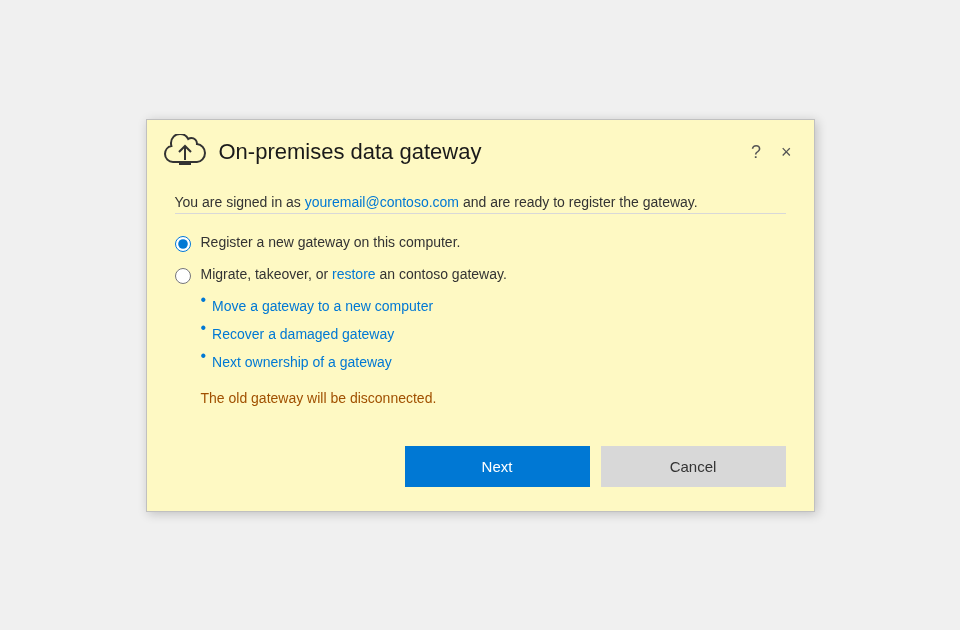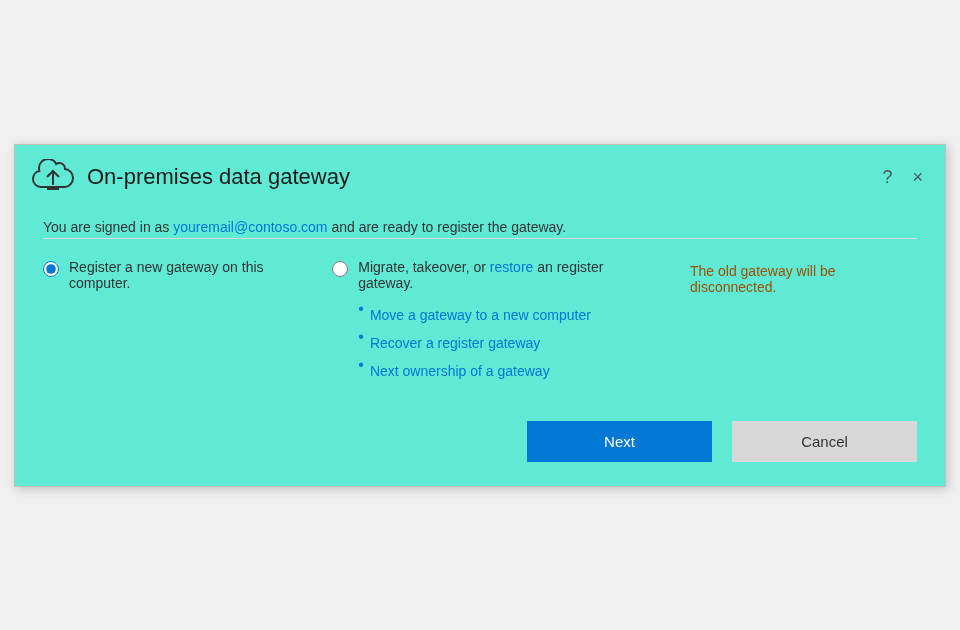--- a/index.html
+++ b/index.html
@@ -12,22 +12,22 @@
     body {
       width: 960px;
       height: 630px;
       background: #f0f0f0;
       display: flex;
       align-items: center;
       justify-content: center;
     }
 
     .dialog {
-      width: 932px;
-      background: #5eead4;
+      width: 669px;
+      background: #fef9c3;
       border: 1px solid #c0c0c0;
       box-shadow: 2px 2px 10px rgba(0,0,0,0.2);
       display: flex;
       flex-direction: column;
     }
 
     .dialog-titlebar {
       display: flex;
       align-items: center;
       justify-content: space-between;
@@ -80,20 +80,21 @@
     }
 
     .divider {
       border: none;
       border-top: 1px solid #d8d8d8;
       margin-bottom: 20px;
     }
 
     .options-section {
       display: flex;
+      flex-direction: column;
       gap: 14px;
     }
 
     .radio-option {
       display: flex;
       align-items: flex-start;
       gap: 10px;
     }
 
     .radio-option input[type="radio"] {
@@ -147,21 +148,21 @@
     .warning-text {
       font-size: 14px;
       color: #a05000;
       margin-top: 4px;
       margin-left: 26px;
     }
 
     .dialog-footer {
       display: flex;
       justify-content: flex-end;
-      gap: 20px;
+      gap: 11px;
       padding: 20px 28px 24px 28px;
     }
 
     .btn-next {
       background: #0078d4;
       color: #fff;
       border: none;
       padding: 12px 0;
       width: 185px;
       font-size: 15px;
@@ -218,27 +219,27 @@
     <div class="options-section">
 
       <div class="radio-option">
         <input type="radio" name="gateway-option" id="register-radio" checked="" style="">
         <label for="register-radio" class="radio-label">Register a new gateway on this computer.</label>
       </div>
 
       <div class="radio-option">
         <input type="radio" name="gateway-option" id="migrate-radio" style="">
         <label for="migrate-radio" class="radio-label">
-          <span>Migrate, takeover, or </span><a class="link-text">restore</a><span> an register gateway.</span>
+          <span>Migrate, takeover, or </span><a class="link-text">restore</a><span> an contoso gateway.</span>
           <ul class="sub-list">
             <li>
                 <span class="sub-list-text">Move a gateway to a new computer</span>
               </li>
             <li>
-                <span class="sub-list-text">Recover a register gateway</span>
+                <span class="sub-list-text">Recover a damaged gateway</span>
               </li>
             <li>
                 <span class="sub-list-text">Next ownership of a gateway</span>
               </li>
           </ul>
         </label>
       </div>
       <p class="warning-text">The old gateway will be disconnected.</p>
     </div>
   </div>

